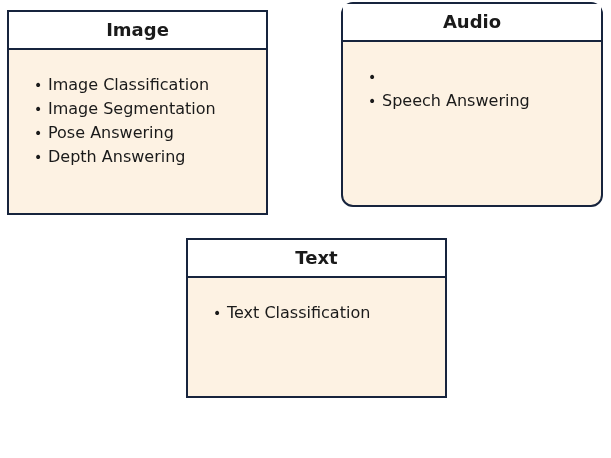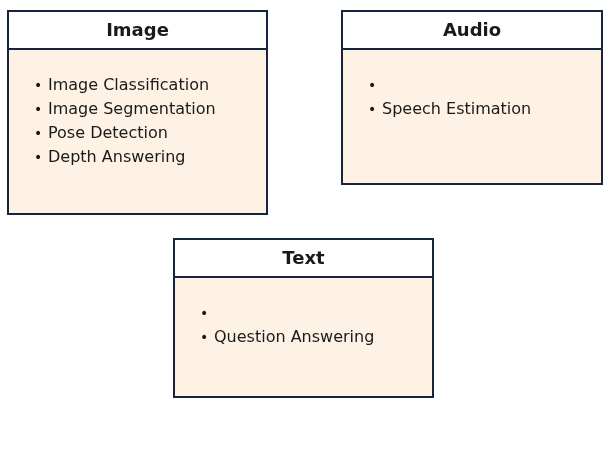--- a/index.html
+++ b/index.html
@@ -23,22 +23,22 @@
     background: var(--canvas-bg);
     overflow: hidden;
     text-decoration: underline;
   }
   .box {
     position: absolute;
     border: 2px solid var(--border);
     background: var(--body-bg);
   }
   .box-image { left: 7px;   top: 10px;  width: 261px; height: 205px; }
-  .box-audio { left: 341px; top: 10px;  width: 262px; height: 175px; }
-  .box-text  { left: 173px; top: 238px; width: 261px; height: 160px; }
+  .box-audio { left: 341px; top: 2px;  width: 262px; height: 205px; border-radius: 12px; }
+  .box-text  { left: 186px; top: 238px; width: 261px; height: 160px; }
   .box-header {
     height: 38px;
     background: var(--header-bg);
     border-bottom: 2px solid var(--border);
     display: flex;
     align-items: center;
     justify-content: center;
   }
   .box-title {
     margin: 0;
@@ -83,52 +83,49 @@
       <li>
         <span class="bullet"></span>
         <span>Image Classification</span>
       </li>
       <li>
         <span class="bullet"></span>
         <span>Image Segmentation</span>
       </li>
       <li>
         <span class="bullet"></span>
-        <span>Pose Detection</span>
+        <span>Pose Answering</span>
       </li>
       <li>
         <span class="bullet"></span>
         <span>Depth Answering</span>
       </li>
     </ul>
   </section>
 
   <section class="box box-audio">
     <header class="box-header">
       <h2 class="box-title">Audio</h2>
     </header>
     <ul class="items">
       <li>
         <span class="bullet"></span>
       </li>
       <li>
         <span class="bullet"></span>
-        <span>Speech Estimation</span>
+        <span>Speech Answering</span>
       </li>
     </ul>
   </section>
 
   <section class="box box-text">
     <header class="box-header">
       <h2 class="box-title">Text</h2>
     </header>
     <ul class="items">
       <li>
         <span class="bullet"></span>
-      </li>
-      <li>
-        <span class="bullet"></span>
-        <span>Question Answering</span>
+        <span>Text Classification</span>
       </li>
     </ul>
   </section>
 
 </div>
 
 </body></html>

